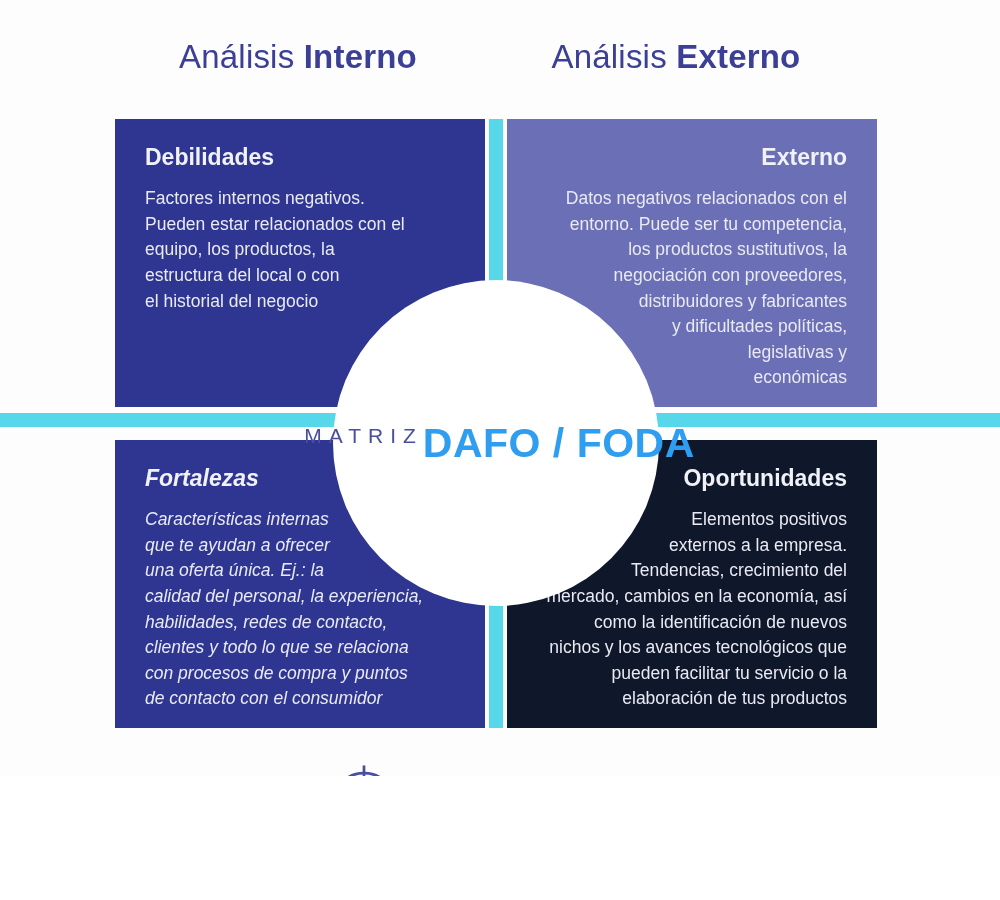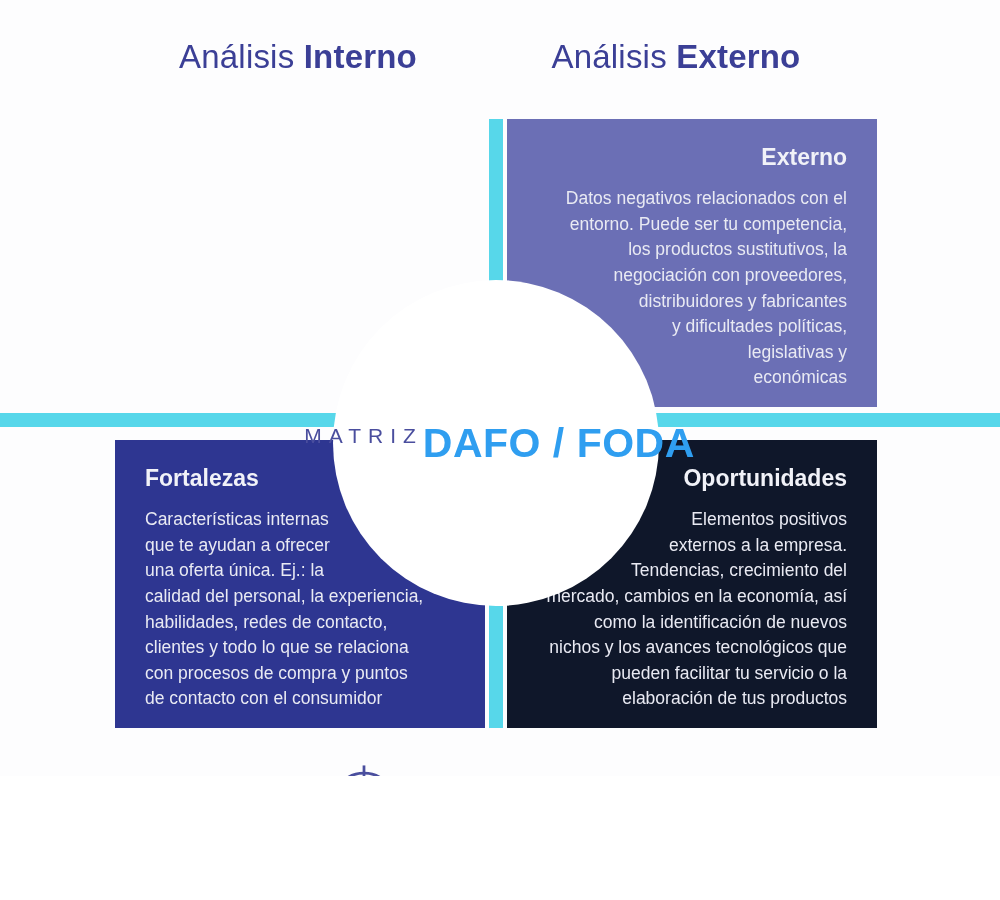--- a/index.html
+++ b/index.html
@@ -80,20 +80,21 @@
   }
   #quad-amenazas {
     left: 507px; top: 119px; width: 370px; height: 288px;
     background: #6b6fb5;
     text-align: right;
   }
   #quad-fortalezas {
     left: 115px; top: 440px; width: 370px; height: 288px;
     background: #2e3691;
     text-align: left;
+    font-style: italic;
   }
   #quad-oportunidades {
     left: 507px; top: 440px; width: 370px; height: 288px;
     background: #0f172a;
     text-align: right;
   }
   
   #quad-debilidades .q-body,
   #quad-fortalezas .q-body { width: 420px; }
   #quad-amenazas .q-body,
@@ -150,20 +151,28 @@
 </style>
 </head>
 <body>
 
 <div id="canvas">
 
   <div class="col-title" id="title-interno"><span>Análisis </span><span class="strong">Interno</span></div>
 
   <div class="col-title" id="title-externo"><span>Análisis </span><span class="strong">Externo</span></div>
 
+  <div class="quad" id="quad-debilidades">
+    <p class="q-head">Debilidades</p>
+    <p class="q-body">Factores internos negativos.
+Pueden estar relacionados con el
+equipo, los productos, la
+estructura del local o con
+el historial del negocio</p>
+  </div>
 
   <div class="quad" id="quad-amenazas">
     <p class="q-head">Externo</p>
     <p class="q-body">Datos negativos relacionados con el
 entorno.  Puede ser tu competencia,
 los productos sustitutivos, la
 negociación con proveedores,
 distribuidores y fabricantes
 y dificultades políticas,
 legislativas y

